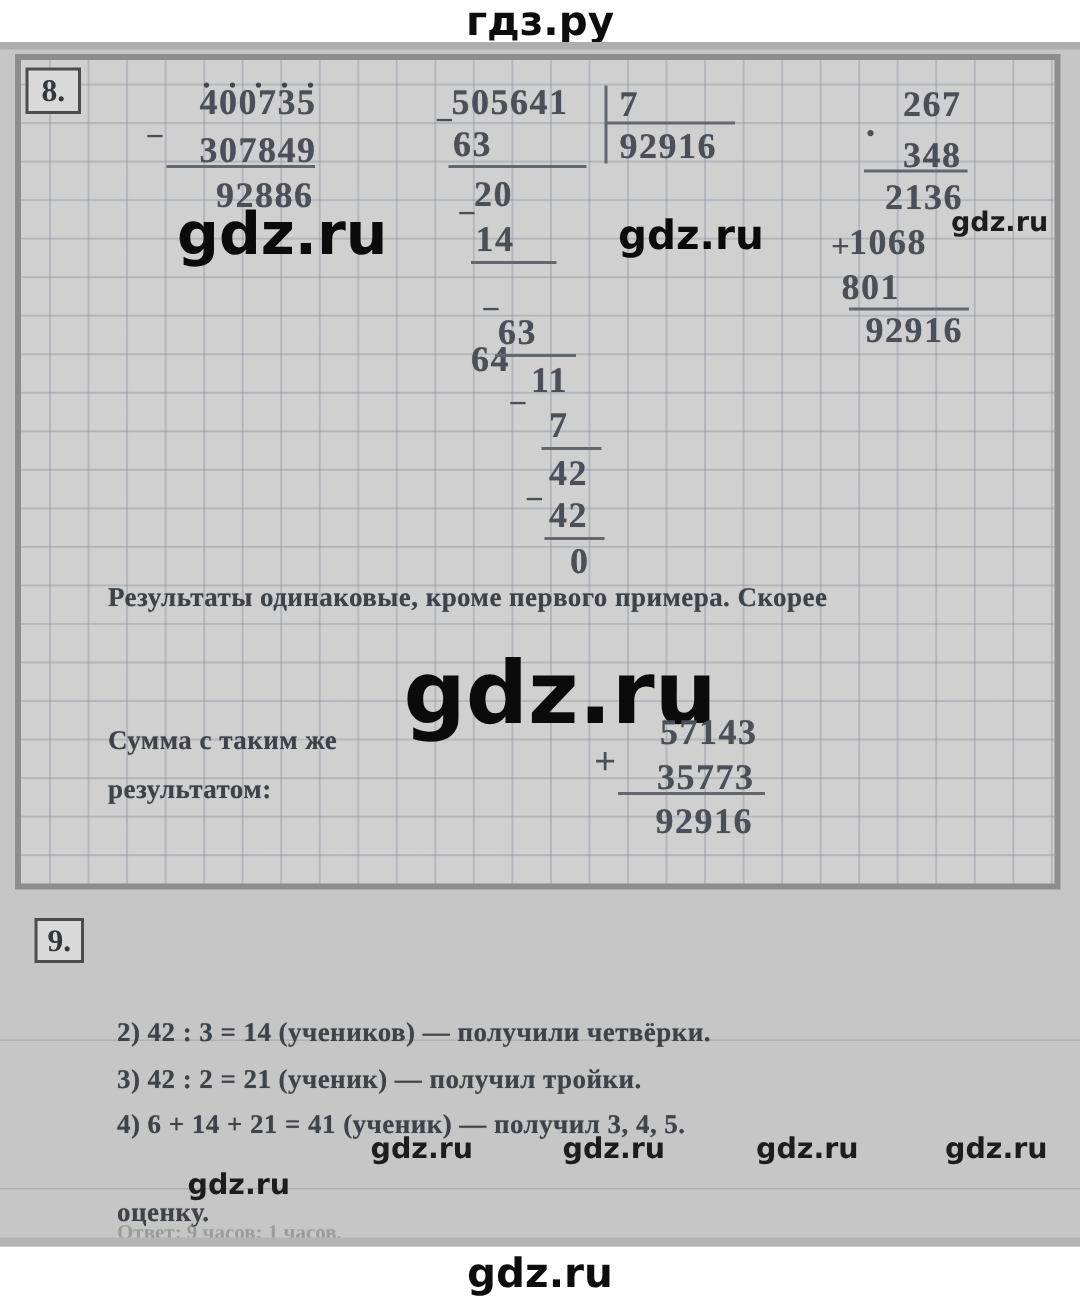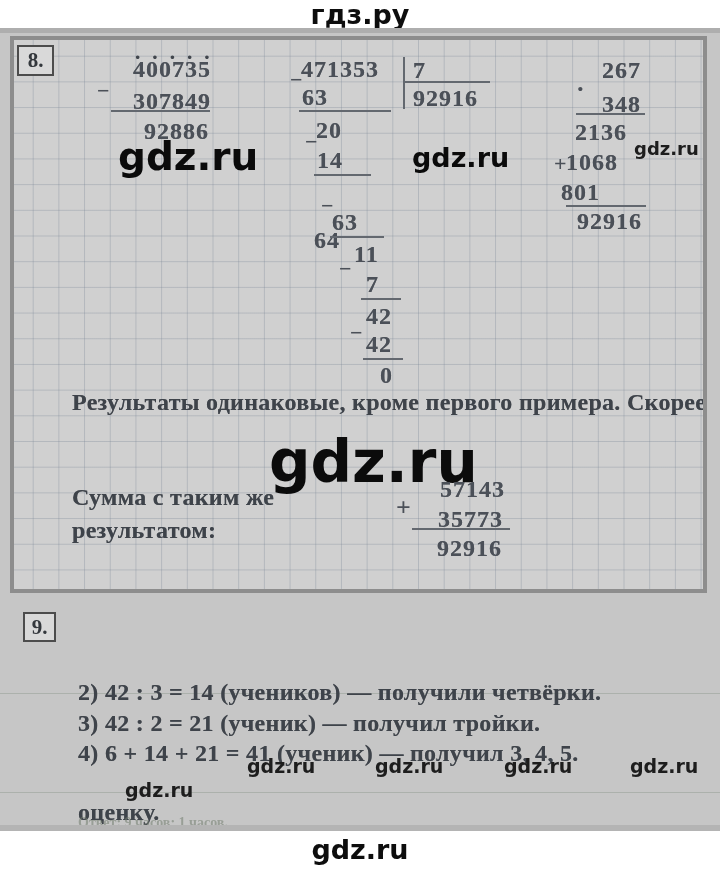--- a/index.html
+++ b/index.html
@@ -23,21 +23,21 @@
         background-size:25.7px 25.7px;background-position:-3px -6px;}
   .frame{position:absolute;inset:0;border:4px solid #8d8d8d;pointer-events:none;}
   .plabel{position:absolute;border:2px solid #4c4c4c;background:#d9d9d9;
         font-weight:bold;font-size:21px;color:#33373c;text-align:center;line-height:27px;}
   .num{position:absolute;font-weight:bold;font-size:24px;line-height:1;color:#4b5058;
        letter-spacing:1px;white-space:nowrap;text-shadow:0 0 0.5px rgba(75,80,88,0.7);}
   .sign{position:absolute;font-weight:bold;font-size:22px;line-height:1;color:#4b5058;}
   .hline{position:absolute;height:2px;background:#63686f;}
   .vline{position:absolute;width:2px;background:#63686f;}
   .dots{position:absolute;font-weight:bold;font-size:22px;line-height:1;color:#41464d;letter-spacing:10px;}
-  .txt{position:absolute;font-weight:bold;font-size:24px;line-height:1.25;color:#3e434a;
+  .txt{position:absolute;font-weight:bold;font-size:18px;line-height:1.25;color:#3e434a;
        letter-spacing:0.3px;white-space:nowrap;text-shadow:0 0 0.5px rgba(62,67,74,0.6);}
   .wm{position:absolute;font-family:"DejaVu Sans","Liberation Sans",sans-serif;font-weight:bold;
       color:#0b0b0b;line-height:1;white-space:nowrap;}
   .wm-light{position:absolute;font-family:"DejaVu Sans","Liberation Sans",sans-serif;font-weight:600;
       color:#1d1d1d;line-height:1;white-space:nowrap;}
   .ghost{position:absolute;font-weight:bold;font-size:14px;color:rgba(115,125,112,0.55);
       filter:blur(0.4px);white-space:nowrap;}
   .artifact{position:absolute;height:1px;background:rgba(140,150,140,0.45);}
 </style>
 </head>
@@ -56,21 +56,21 @@
 
     <div class="dots" style="left:124px;top:10px;">·····</div>
     <div class="num" style="right:496px;top:21px;">400735</div>
     <div class="sign" style="left:87px;top:44px;">−</div>
     <div class="num" style="right:496px;top:53px;">307849</div>
     <div class="hline" style="left:101px;top:74px;width:99px;"></div>
     <div class="num" style="right:498px;top:83px;">92886</div>
     <div class="wm" style="left:108px;top:101px;font-size:39px;">gdz.ru</div>
 
     <div class="sign" style="left:280px;top:33px;">−</div>
-    <div class="num" style="left:291px;top:21px;">471353</div>
+    <div class="num" style="left:291px;top:21px;">505641</div>
     <div class="vline" style="left:393px;top:21px;height:52px;"></div>
     <div class="num" style="left:403px;top:22px;">7</div>
     <div class="hline" style="left:394px;top:45px;width:86px;"></div>
     <div class="num" style="left:403px;top:50px;">92916</div>
 
     <div class="num" style="left:292px;top:49px;">63</div>
     <div class="hline" style="left:289px;top:74px;width:92px;"></div>
     <div class="num" style="left:306px;top:82px;">20</div>
     <div class="sign" style="left:295px;top:95px;">−</div>
     <div class="num" style="left:307px;top:112px;">14</div>
@@ -89,21 +89,21 @@
     <div class="hline" style="left:353px;top:322px;width:40px;"></div>
     <div class="num" style="left:370px;top:327px;">0</div>
 
     <div class="wm" style="left:402px;top:108px;font-size:27px;">gdz.ru</div>
     <div class="wm-light" style="left:624px;top:104px;font-size:18px;">gdz.ru</div>
 
     <div class="num" style="right:66px;top:22px;">267</div>
     <div class="sign" style="left:566px;top:40px;font-size:26px;">·</div>
     <div class="num" style="right:66px;top:56px;">348</div>
     <div class="hline" style="left:566px;top:77px;width:69px;"></div>
-    <div class="num" style="right:80px;top:84px;text-align:right;">2136</div>
+    <div class="num" style="right:65px;top:84px;text-align:right;">2136</div>
     <div class="sign" style="left:544px;top:117px;">+</div>
     <div class="num" style="right:89px;top:114px;">1068</div>
     <div class="num" style="right:107px;top:144px;">801</div>
     <div class="hline" style="left:556px;top:169px;width:80px;"></div>
     <div class="num" style="right:65px;top:173px;">92916</div>
 
     <div class="txt" style="left:62px;top:351px;">Результаты одинаковые, кроме первого примера. Скорее</div>
 
     <div class="wm" style="left:259px;top:397px;font-size:58px;">gdz.ru</div>
 

